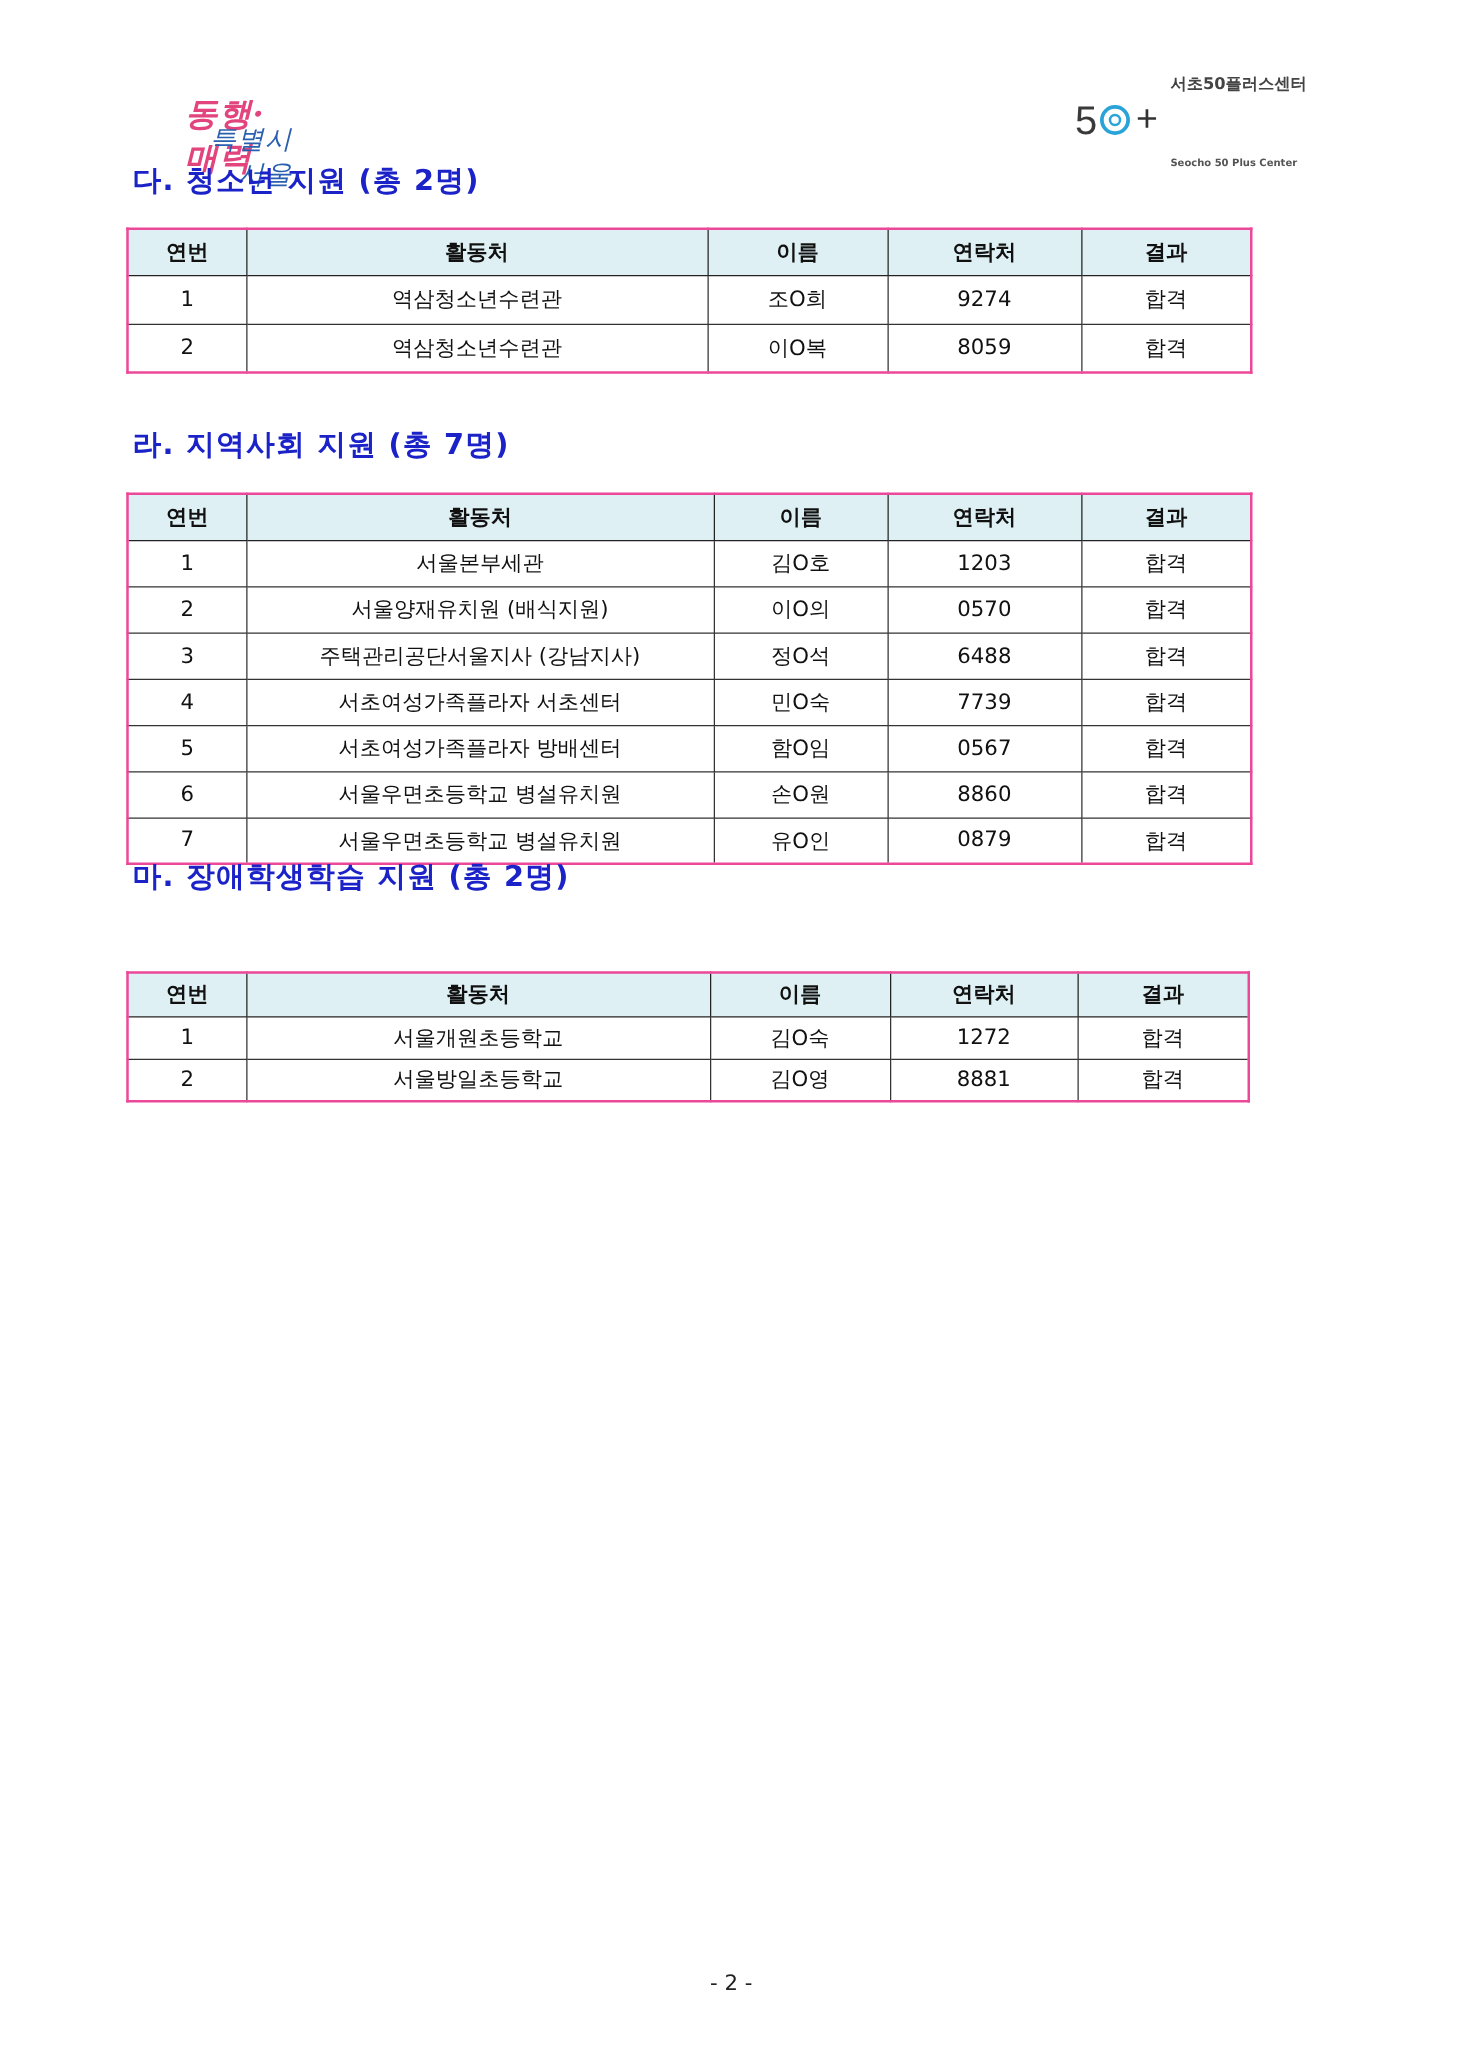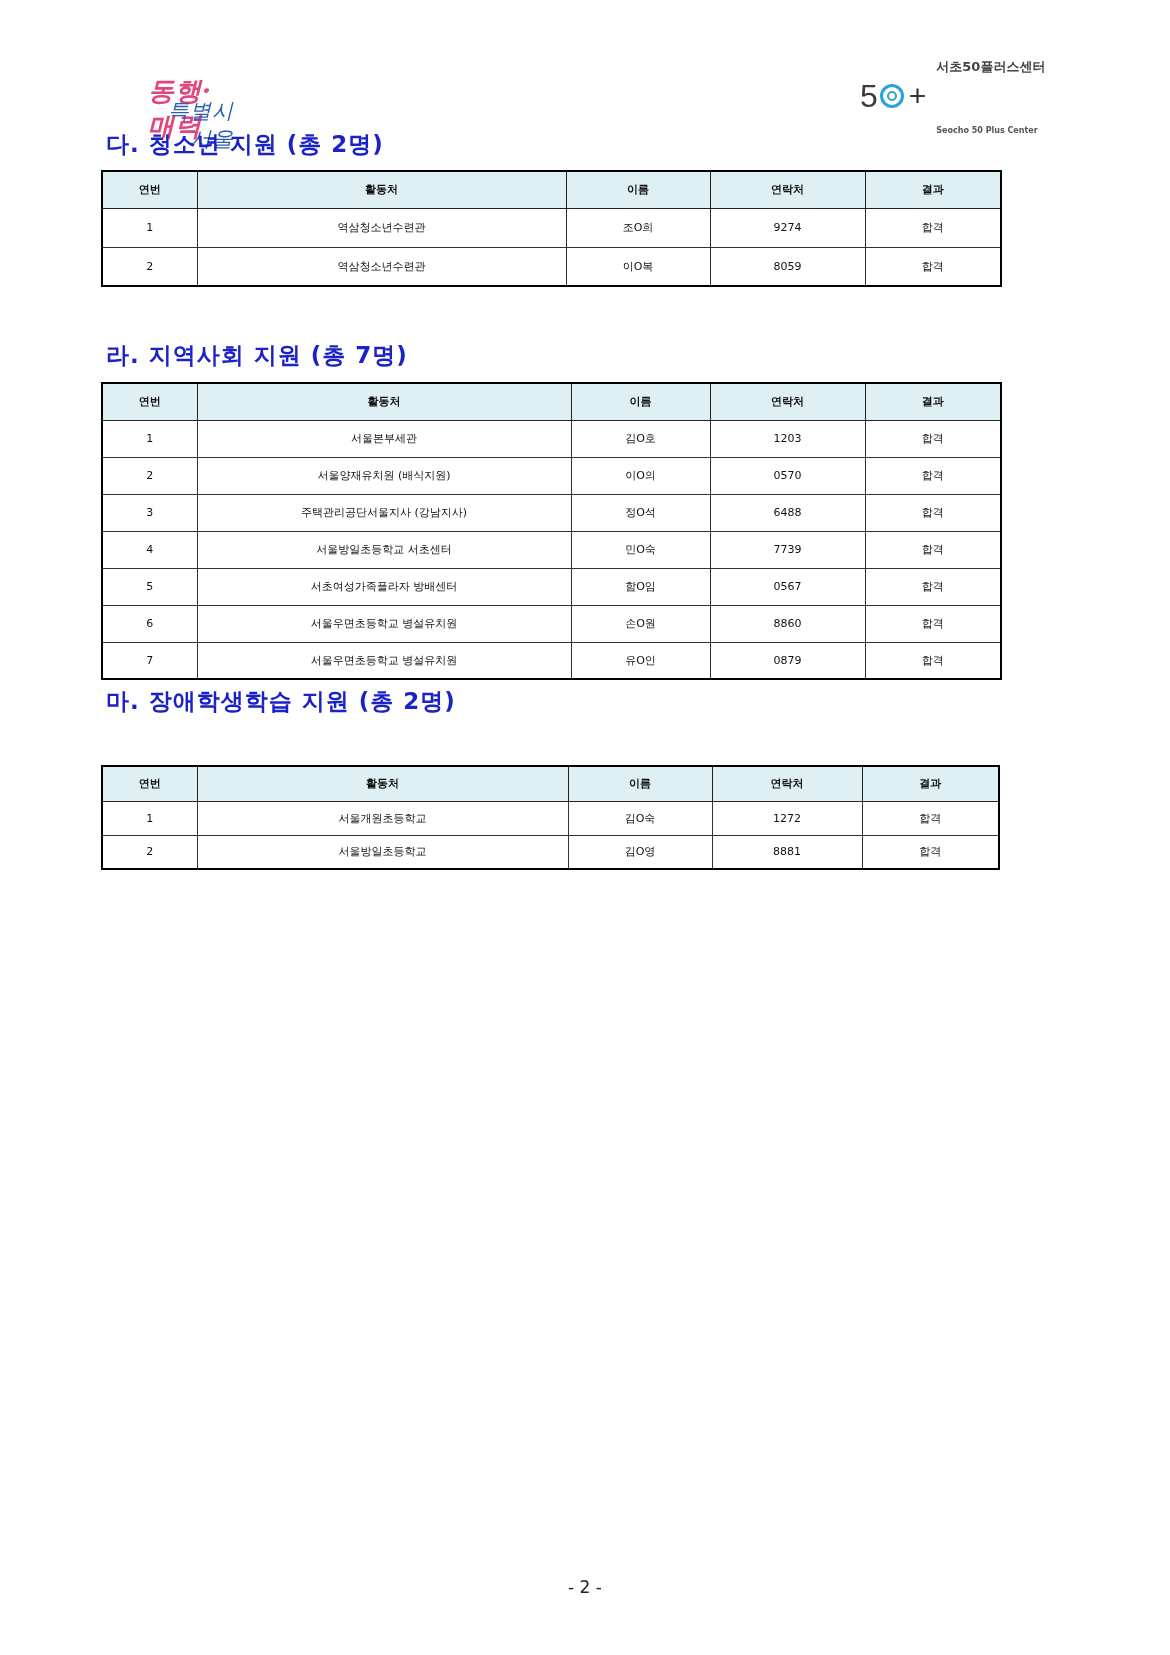--- a/index.html
+++ b/index.html
@@ -11,21 +11,21 @@
   .logo-right .num { font-family:"Liberation Sans", sans-serif; font-size:32px; color:#3a3a3a; line-height:1; }
   .logo-right .ring { width:24px; height:24px; border:3px solid #2aa3d8; border-radius:50%; position:relative; margin:0 2px; box-sizing:border-box; }
   .logo-right .ring::after { content:""; position:absolute; left:4px; top:4px; width:10px; height:10px; border:2px solid #2aa3d8; border-radius:50%; box-sizing:border-box; }
   .logo-right .plus { font-family:"Liberation Sans", sans-serif; font-size:30px; color:#333; margin-left:3px; line-height:1; }
   .logo-right .txt { margin-left:10px; display:flex; flex-direction:column;gap:48px; }
   .logo-right .kr { font-size:13px; color:#444; font-weight:bold; }
   .logo-right .en { font-size:8px; color:#555; font-weight:bold; margin-top:2px; }
 
   .section-title { position:absolute; left:106px; font-family:"DejaVu Sans", sans-serif; font-weight:bold; font-size:23px; color:#1a22c8; letter-spacing:1px; white-space:pre; }
 
-  table.grid { position:absolute; border-collapse:collapse; border:2px solid #000000; font-family:"DejaVu Sans", sans-serif; font-size:11px; table-layout:fixed; }
+  table.grid { position:absolute; border-collapse:collapse; border:2px solid #ec4899; font-family:"DejaVu Sans", sans-serif; font-size:17px; table-layout:fixed;margin-top:12px; }
   table.grid th { background:#def0f3; font-weight:bold; border:1.5px solid #222; text-align:center; padding:0; }
   table.grid td { border:1px solid #333; text-align:center; padding:0; }
 
   .page-num { position:absolute; left:0; width:1170px; top:1577px; text-align:center; font-size:17px; color:#222; font-family:"DejaVu Sans", sans-serif; }
 </style>
 </head>
 <body>
 
 <div class="logo-left">
   <span class="l1">동행·매력</span>
@@ -113,21 +113,21 @@
     </tr>
     <tr style="height:37px;">
       <td>3</td>
       <td>주택관리공단서울지사 (강남지사)</td>
       <td>정O석</td>
       <td>6488</td>
       <td>합격</td>
     </tr>
     <tr style="height:37px;">
       <td>4</td>
-      <td>서울방일초등학교 서초센터</td>
+      <td>서초여성가족플라자 서초센터</td>
       <td>민O숙</td>
       <td>7739</td>
       <td>합격</td>
     </tr>
     <tr style="height:37px;">
       <td>5</td>
       <td>서초여성가족플라자 방배센터</td>
       <td>함O임</td>
       <td>0567</td>
       <td>합격</td>

